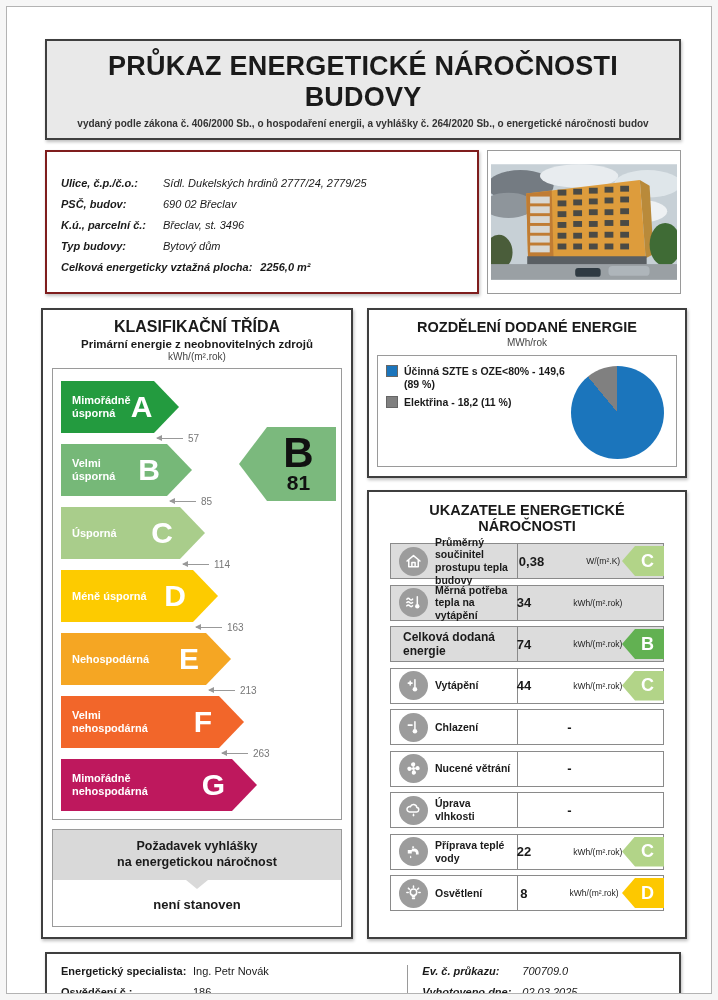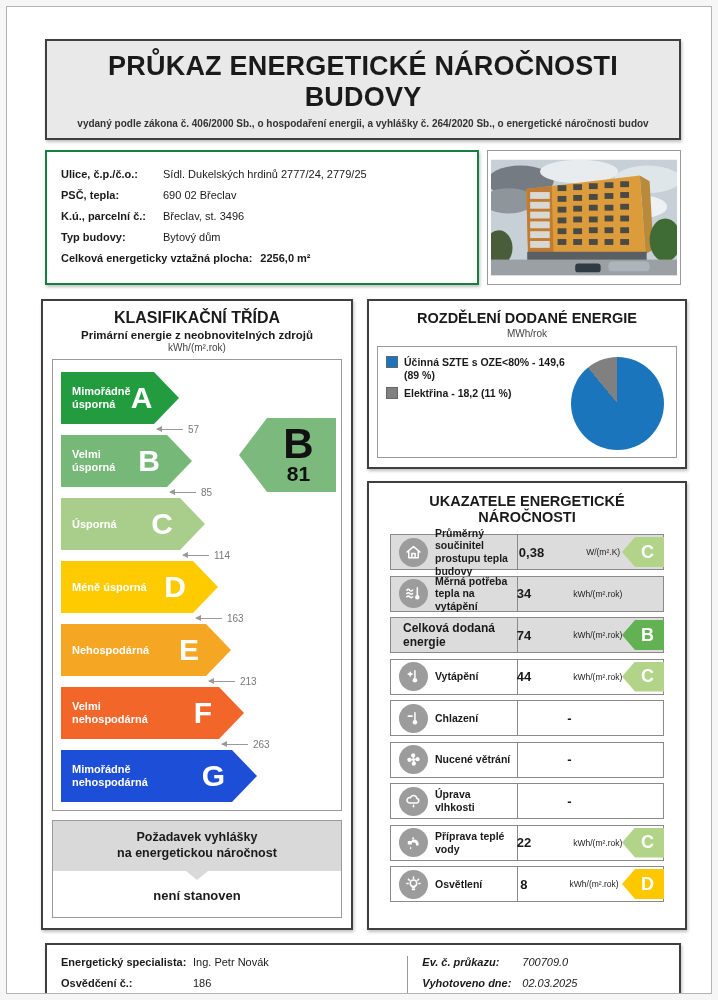--- a/index.html
+++ b/index.html
@@ -21,22 +21,22 @@
     background:#e9e9e9; border:2px solid #3f3f3f;
     text-align:center; padding:10px 6px 9px;
     box-shadow:1px 2px 3px rgba(0,0,0,.25);
   }
   .header-title { font-size:27px; font-weight:bold; letter-spacing:.2px; }
   .header-sub { font-size:10px; color:#333; margin-top:5px; font-weight:bold; }
 
   
   .info-row { display:flex; margin:10px 30px 0 38px; gap:8px; }
   .info-box {
-    flex:1; border:2px solid #15803d; background:#fff;
-    padding:16px 14px 10px; box-shadow:1px 2px 3px rgba(0,0,0,.25);
+    flex:1; border:2px solid #7f1d1d; background:#fff;
+    padding:25px 14px 10px; box-shadow:1px 2px 3px rgba(0,0,0,.25);font-style:italic;
   }
   .b-row { display:flex; font-size:11px; margin-bottom:9px; align-items:baseline; }
   .b-label { width:102px; flex-shrink:0; font-weight:bold; }
   .b-val { }
   .b-row.last .b-label { width:auto; }
   .b-row.last .b-val { font-weight:bold; margin-left:8px; }
   .photo-box { width:194px; border:1px solid #9a9a9a; background:#fff; padding:3px; }
   .photo-box svg { display:block; width:100%; height:100%; }
 
   
@@ -57,21 +57,21 @@
   .cls-arrow {
     height:52px; display:flex; align-items:center; color:#fff;
     clip-path:polygon(0 0, calc(100% - 25px) 0, 100% 50%, calc(100% - 25px) 100%, 0 100%);
     padding-left:11px;
   }
   .cls-label { font-size:11px; font-weight:bold; line-height:1.15; width:98px; }
   .cls-letter { font-size:30px; font-weight:bold; margin-left:auto; margin-right:32px; }
   .w-a{width:118px;background:#239b3f;justify-content:space-between;} .w-b{width:131px;background:#76b878;}
   .w-c{width:144px;background:#a9cd8b;} .w-d{width:157px;background:#fdcb00;}
   .w-e{width:170px;background:#f5a623;} .w-f{width:183px;background:#f2662a;}
-  .w-g{width:196px;background:#1d4ed8;}
+  .w-g{width:196px;background:#be185d;}
   .threshold { display:flex; align-items:center; gap:5px; height:9px; margin:1px 0; }
   .th-line { position:relative; width:26px; height:1px; background:#999; }
   .th-line::before {
     content:''; position:absolute; left:-1px; top:-3px;
     border-top:3.5px solid transparent; border-bottom:3.5px solid transparent;
     border-right:6px solid #999;
   }
   .th-num { font-size:10px; color:#777; }
   .m-a{margin-left:96px;} .m-b{margin-left:109px;} .m-c{margin-left:122px;}
   .m-d{margin-left:135px;} .m-e{margin-left:148px;} .m-f{margin-left:161px;}
@@ -171,21 +171,21 @@
     <div class="header-sub">vydaný podle zákona č. 406/2000 Sb., o hospodaření energii, a vyhlášky č. 264/2020 Sb., o energetické náročnosti budov</div>
   </div>
 
   <div class="info-row">
     <div class="info-box">
       <div class="b-row">
           <span class="b-label">Ulice, č.p./č.o.:</span>
           <span class="b-val">Sídl. Dukelských hrdinů 2777/24,  2779/25</span>
         </div>
       <div class="b-row">
-          <span class="b-label">PSČ, tepla:</span>
+          <span class="b-label">PSČ, budov:</span>
           <span class="b-val">690 02 Břeclav</span>
         </div>
       <div class="b-row">
           <span class="b-label">K.ú., parcelní č.:</span>
           <span class="b-val">Břeclav, st. 3496</span>
         </div>
       <div class="b-row">
           <span class="b-label">Typ budovy:</span>
           <span class="b-val">Bytový dům</span>
         </div>

